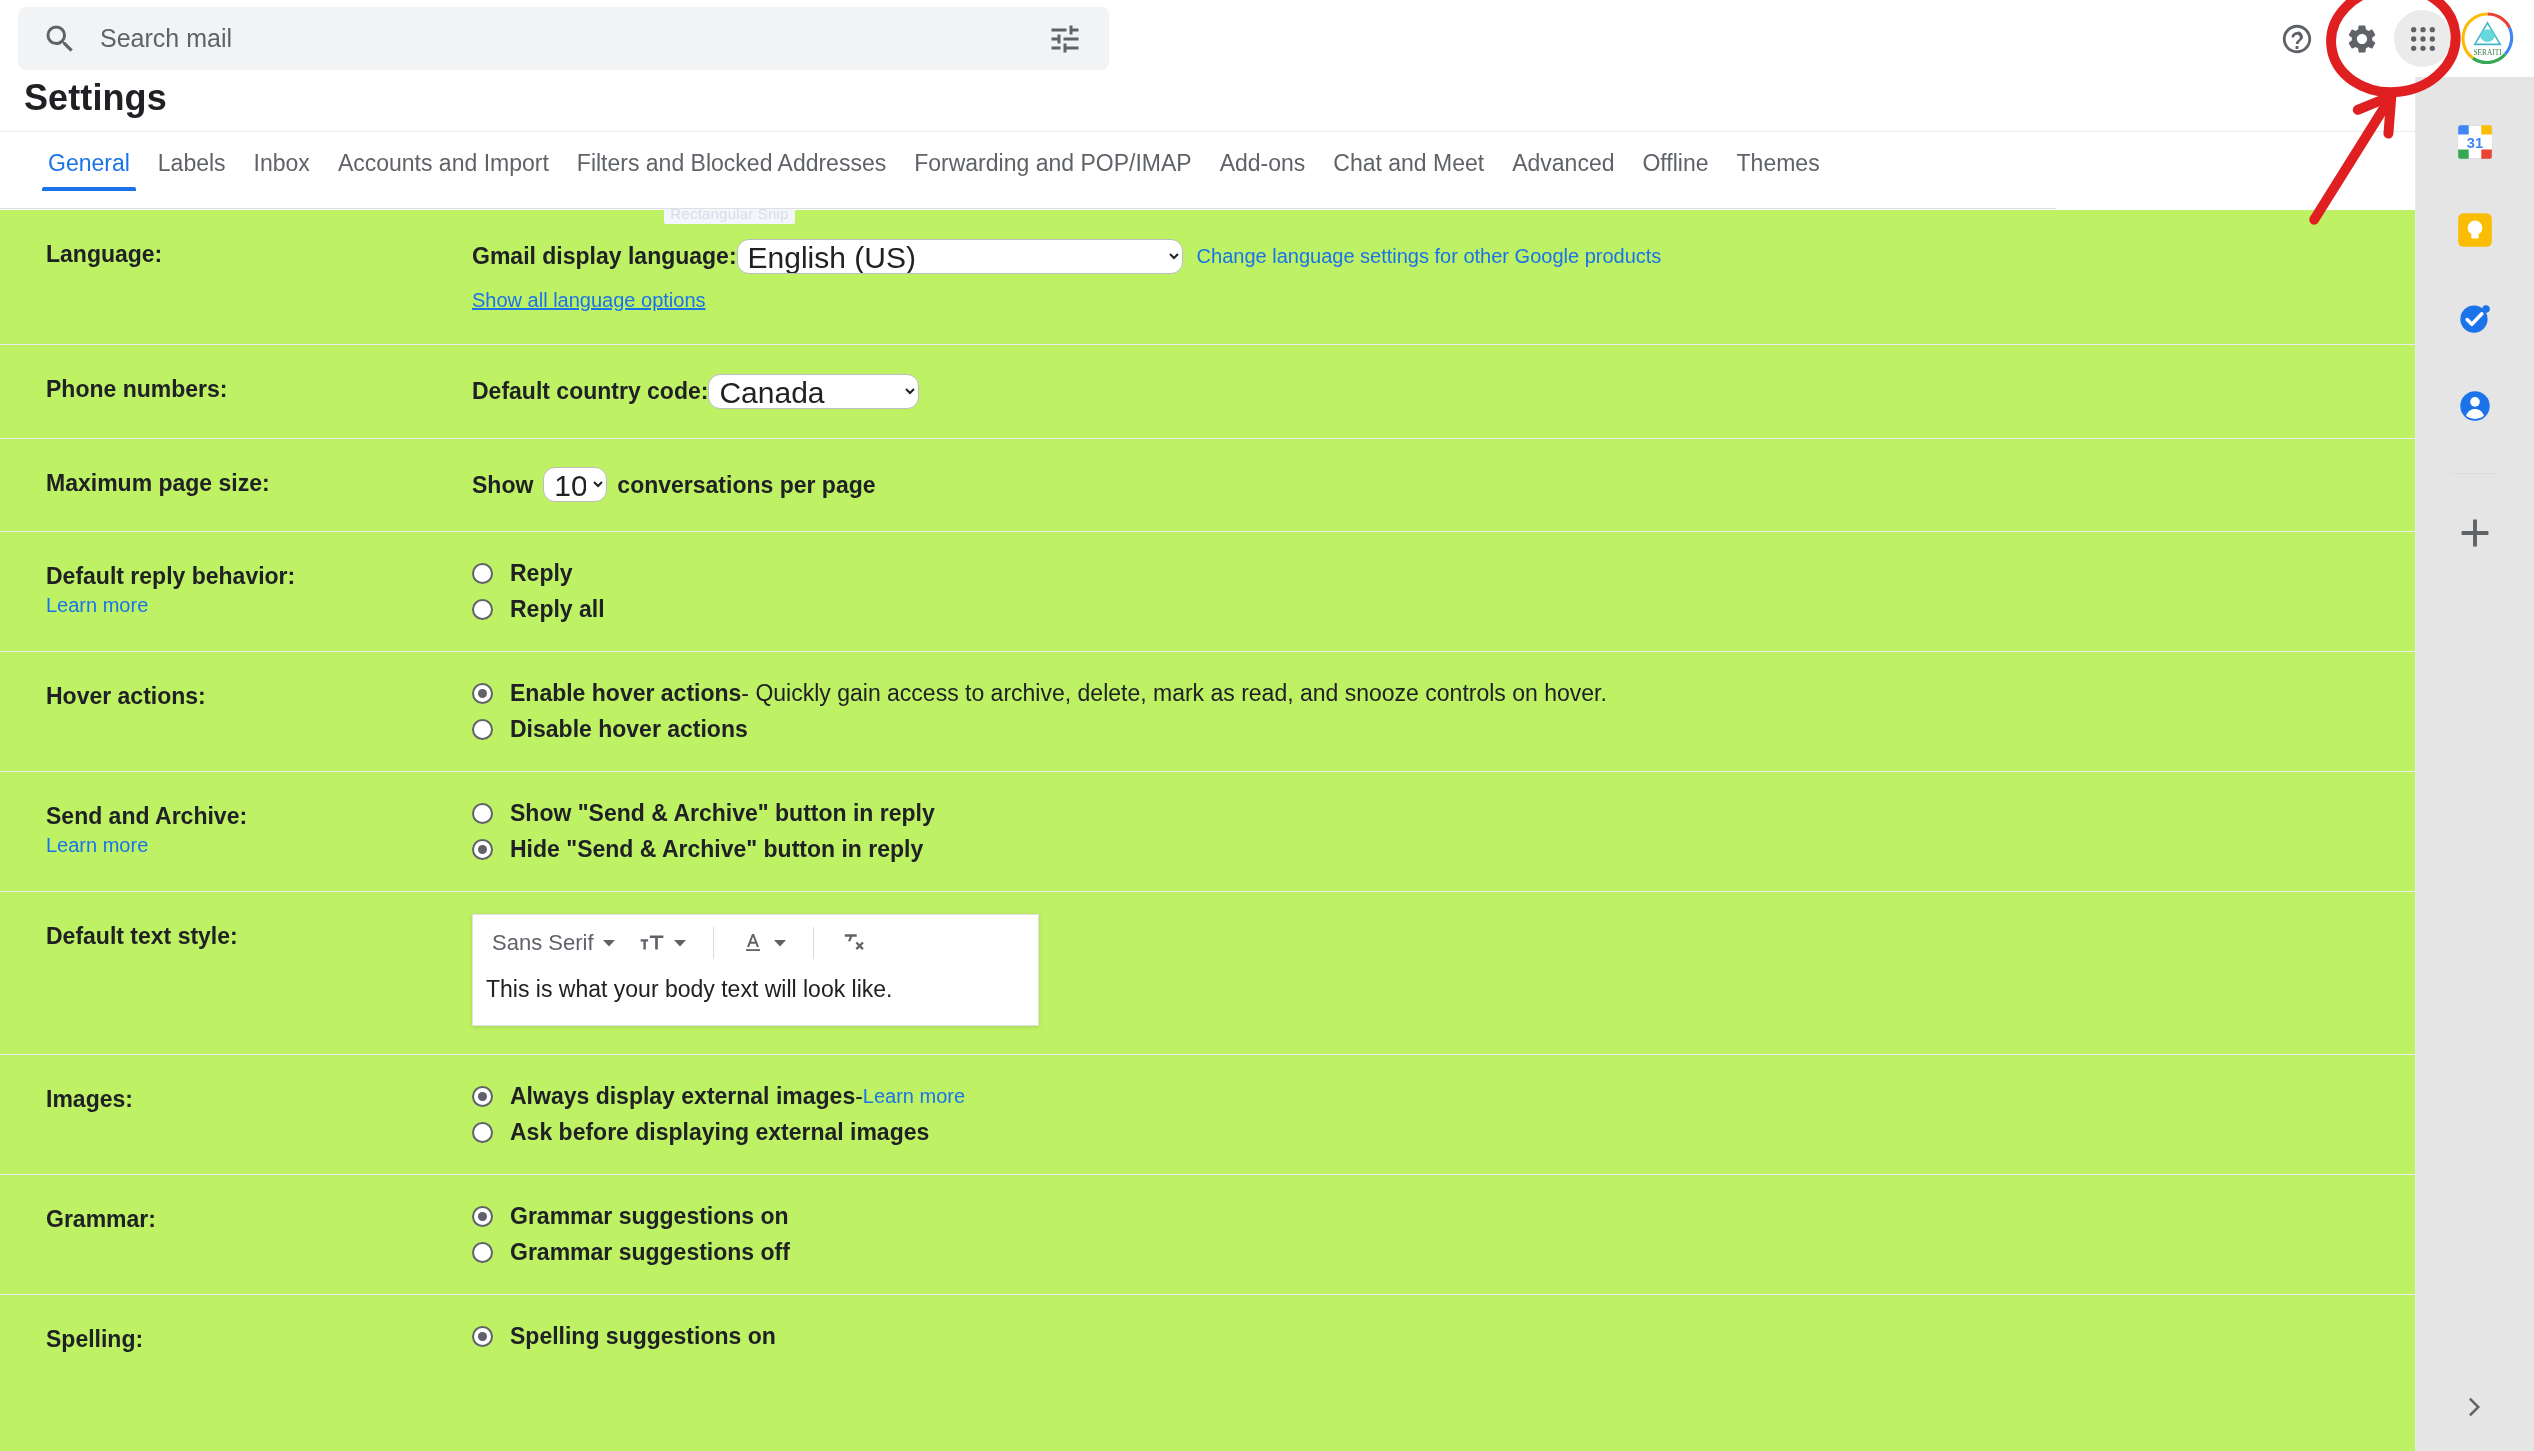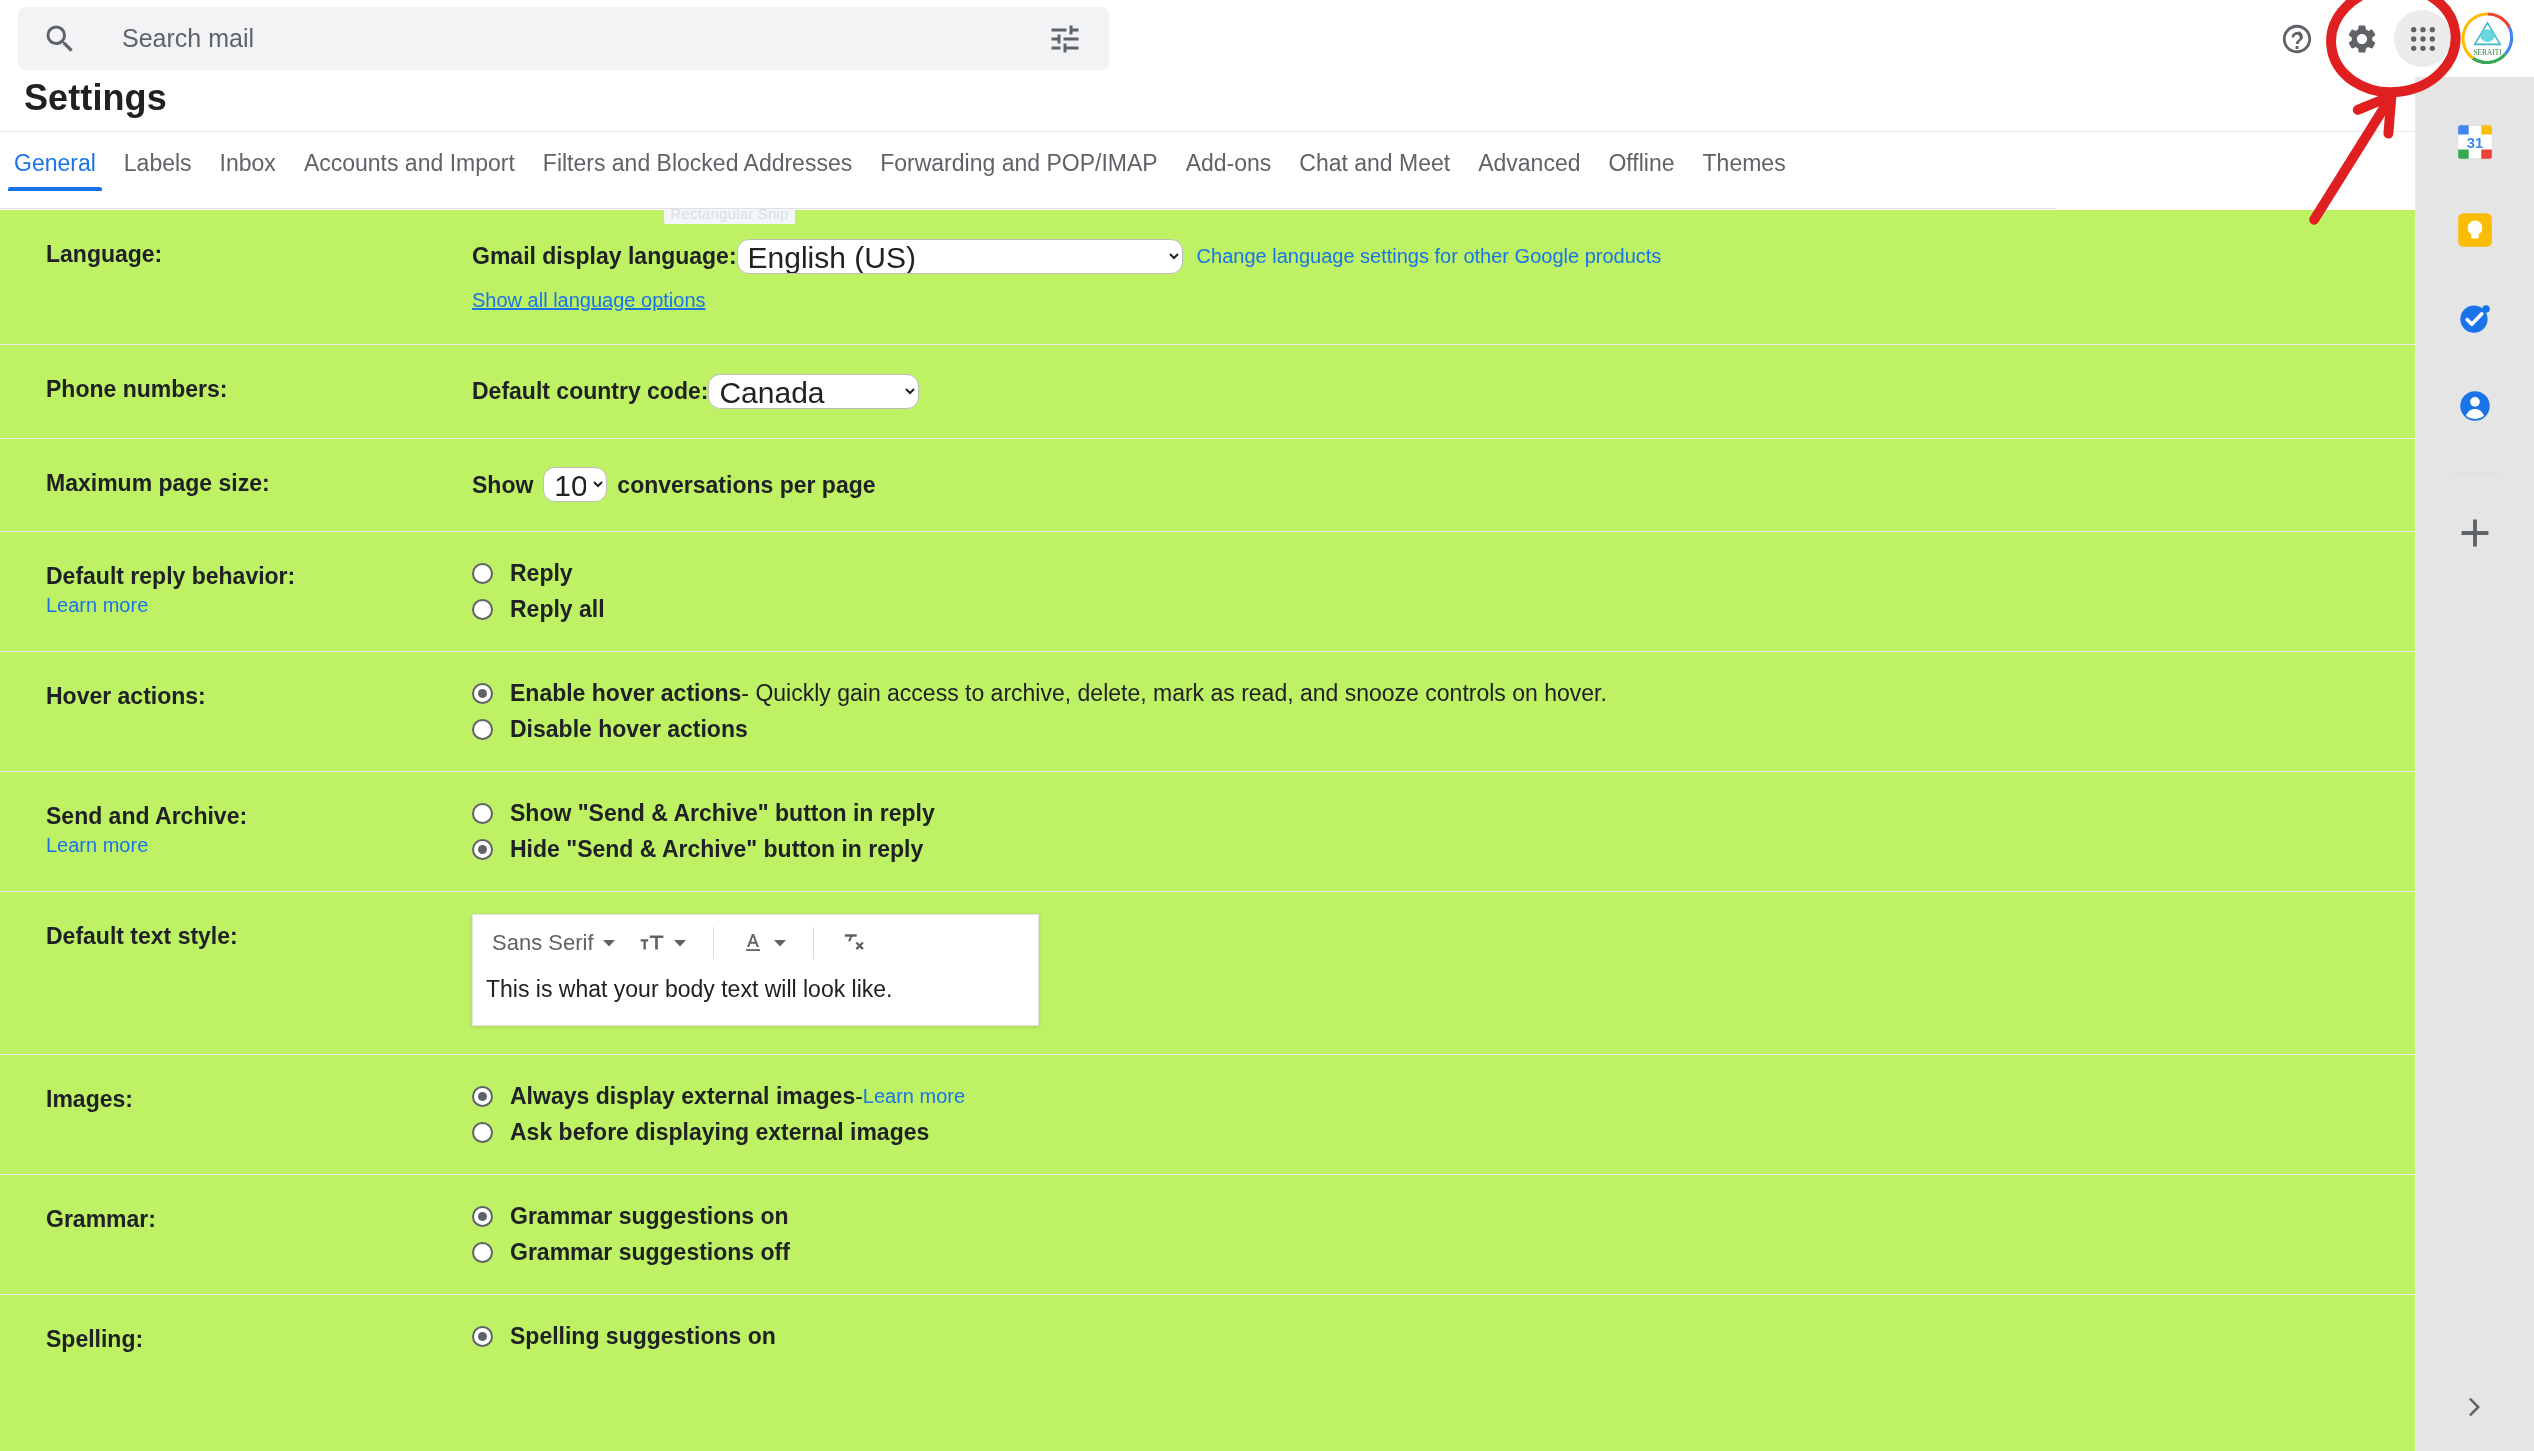--- a/index.html
+++ b/index.html
@@ -11,21 +11,21 @@
   }
   body { position: relative; }
 
   
   #topbar {
     position: absolute; left: 0; top: 0; width: 2534px; height: 77px;
     background: #ffffff; z-index: 20;
   }
   #search-box {
     position: absolute; left: 18px; top: 7px; width: 1091px; height: 63px;
-    background: #f1f3f4; border-radius: 8px; display: flex; align-items: center; gap: 22px;
+    background: #f1f3f4; border-radius: 8px; display: flex; align-items: center;
   }
   #search-icon { margin-left: 24px; width: 36px; height: 36px; flex: none; color: #5f6368; }
   #search-input {
     flex: 1; border: none; outline: none; background: transparent;
     font-family: "Liberation Sans", sans-serif; font-size: 25px; color: #202124;
     margin-left: 22px;
   }
   #search-input::placeholder { color: #5f6368; }
   #search-options-icon { width: 36px; height: 36px; margin-right: 26px; flex: none; color: #5f6368; }
 
@@ -53,21 +53,21 @@
   }
   #page-title {
     position: absolute; left: 24px; top: 0px; font-size: 36px;
     color: #202124; font-weight: 700; letter-spacing: 0.1px;
   }
 
   
   #tabs {
     position: absolute; left: 0; top: 150px; width: 2056px; height: 59px;
     border-bottom: 1px solid #e0e0e0; display: flex; align-items: flex-start;
-    background: #fff; z-index: 10;
+    padding-left: 34px; background: #fff; z-index: 10;
   }
   .tab {
     font-size: 23px; color: #5f6368; padding: 0 14px 14px 14px;
     cursor: pointer; white-space: nowrap; position: relative;
     font-family: "Liberation Sans", sans-serif;
   }
   .tab.active { color: #1a73e8; }
   .tab.active::after {
     content: ""; position: absolute; left: 8px; right: 8px; bottom: 0;
     height: 4px; background: #1a73e8; border-radius: 2px 2px 0 0;

